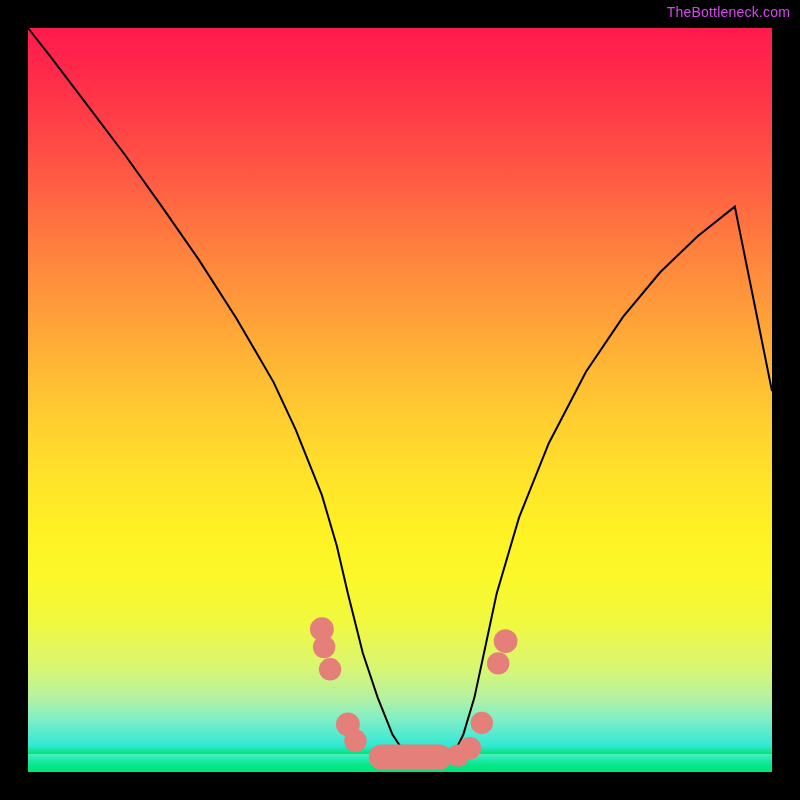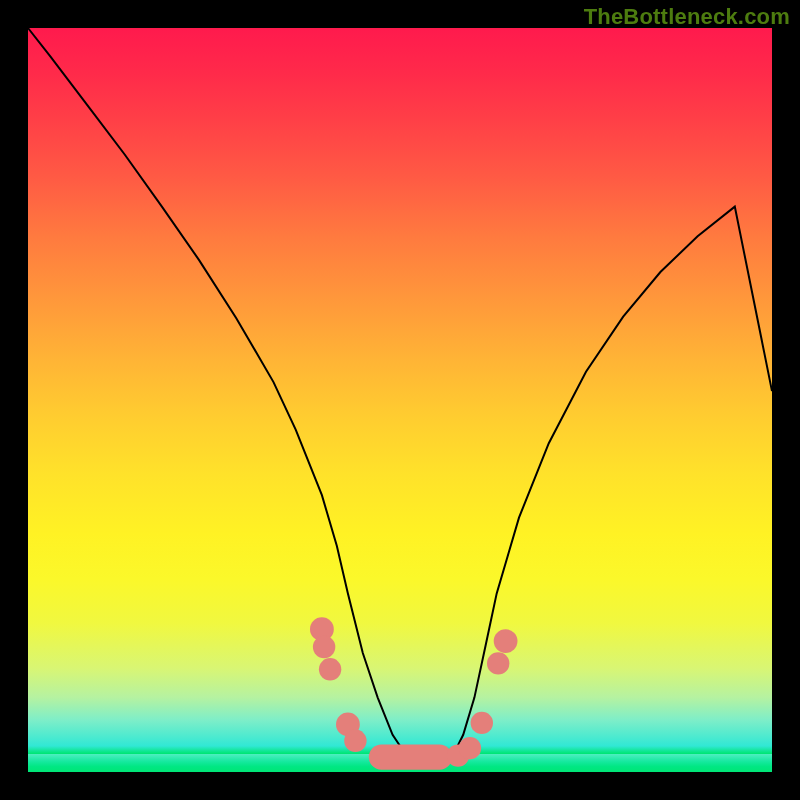--- a/index.html
+++ b/index.html
@@ -40,25 +40,24 @@
     height: 18px;
     background: linear-gradient(to bottom,
       #4eeec0 0%,
       #17e9a1 40%,
       #00e783 70%,
       #00e676 100%);
   }
   .watermark {
     position: absolute;
     top: 4px; right: 10px;
-    color: #4d7c0f;
-    font-size: 22px;
+    color: #d946ef;
+    font-size: 14px;
     letter-spacing: 0.2px;
     user-select: none;
-    font-weight: bold;
   }
   svg.curve {
     position: absolute;
     left: 0; top: 0;
     width: 744px; height: 744px;
     overflow: visible;
   }
   .curve path.line {
     fill: none;
     stroke: #000;

